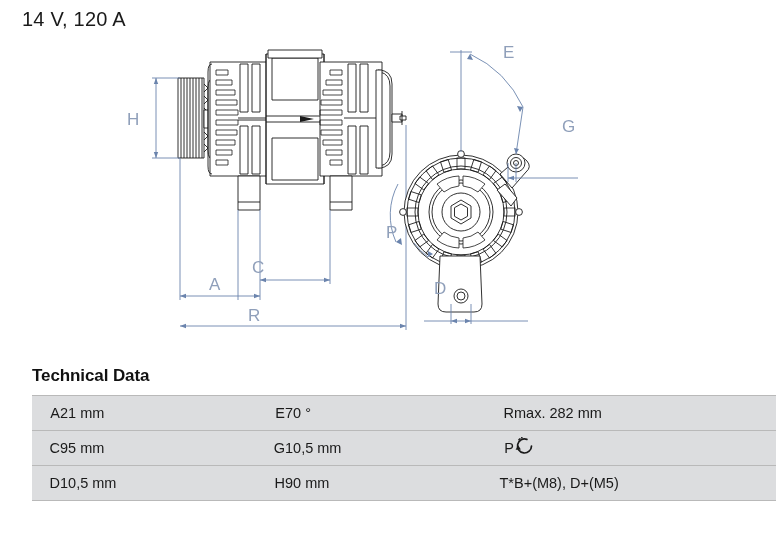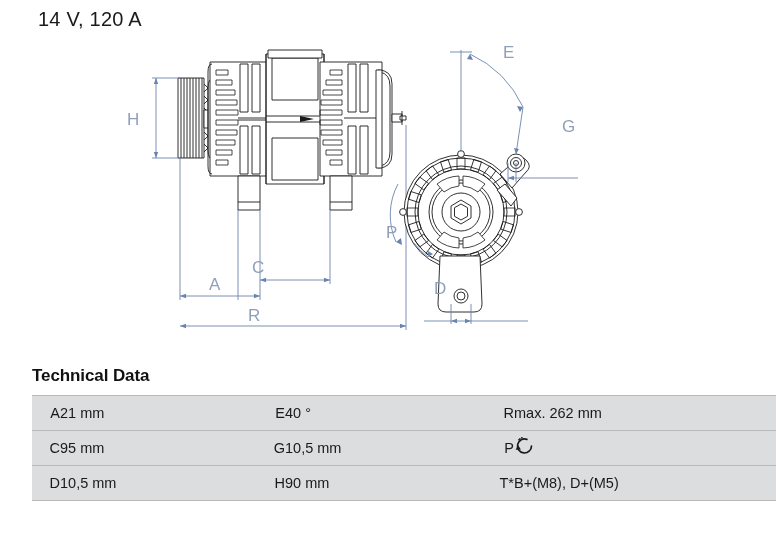--- a/index.html
+++ b/index.html
@@ -19,21 +19,20 @@
   
   #product-title {
     position: absolute;
     left: 22px;
     top: 8px;
     font-size: 20px;
     font-weight: 400;
     letter-spacing: 0.2px;
     color: #1a1a1a;
     white-space: nowrap;
-    margin-left: 16px;
   }
 
   
   #drawing-area {
     position: absolute;
     left: 0;
     top: 34px;
     width: 784px;
     height: 320px;
   }
@@ -352,23 +351,23 @@
         <col style="width: 28px;">
         <col style="width: 197px;">
         <col style="width: 32px;">
         <col style="width: 262px;">
       </colgroup>
     <tbody>
       <tr>
         <td class="key-cell">A</td>
         <td class="val-cell">21 mm</td>
         <td class="key-cell">E</td>
-        <td class="val-cell">40 °</td>
+        <td class="val-cell">70 °</td>
         <td class="key-cell">R</td>
-        <td class="val-cell">max. 262 mm</td>
+        <td class="val-cell">max. 282 mm</td>
       </tr>
       <tr>
         <td class="key-cell">C</td>
         <td class="val-cell">95 mm</td>
         <td class="key-cell">G</td>
         <td class="val-cell">10,5 mm</td>
         <td class="key-cell">P</td>
         <td class="val-cell">
           <span class="rotation-icon">
             <svg width="22" height="22" viewBox="0 0 22 22" xmlns="http://www.w3.org/2000/svg">

